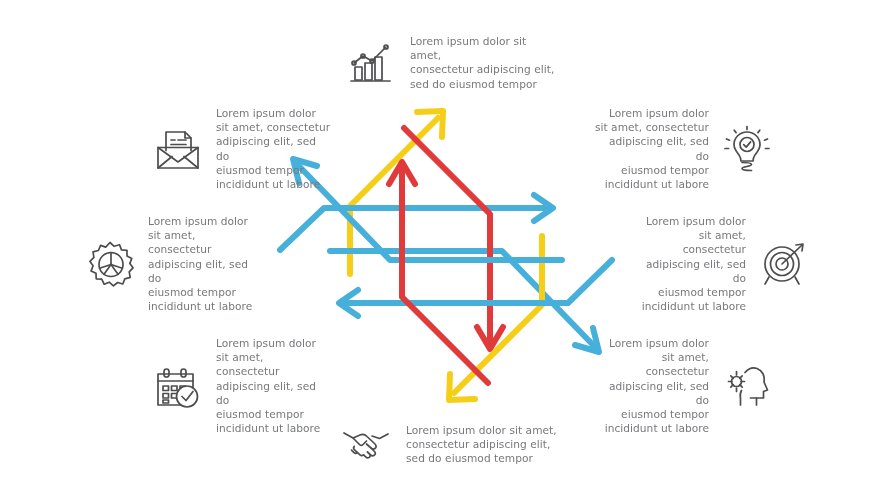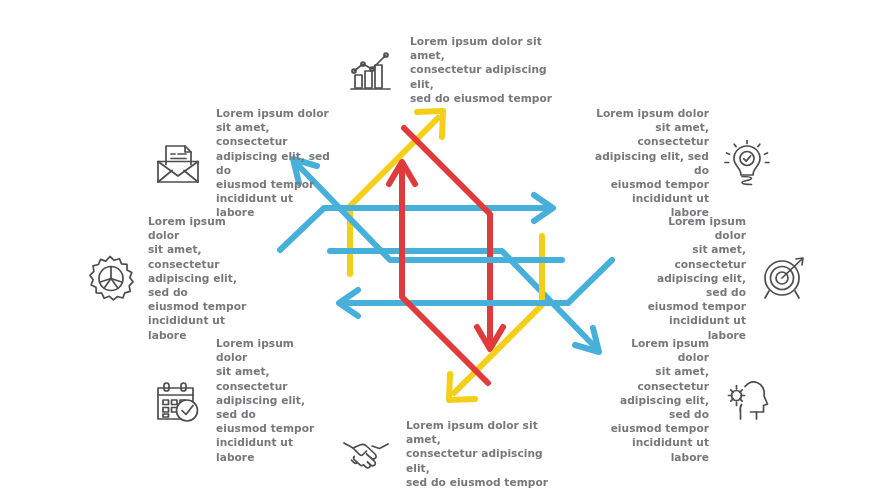--- a/index.html
+++ b/index.html
@@ -11,21 +11,21 @@
   #stage{position:relative;width:889px;height:500px;}
 
   .block{position:absolute;display:flex;align-items:center;}
   .block.rev{flex-direction:row-reverse;}
 
   .icon{width:52px;height:52px;flex:0 0 52px;display:block;}
   .icon svg{display:block;width:52px;height:52px;}
 
   .txt{
     font-size:10.6px;line-height:14.2px;color:#77787b;
-    white-space:pre-line;letter-spacing:.005em;font-weight:bold;
+    white-space:pre-line;letter-spacing:.005em;
   }
   .txt.l{text-align:left;}
   .txt.r{text-align:right;}
 
   
   #b-top      {left:344px;top:34px;  width:215px;}
   #b-top .txt {margin-left:14px;width:150px;}
 
   #b-tr       {left:588px;top:106px; width:185px;}
   #b-tr .txt  {margin-right:12px;width:115px;}

